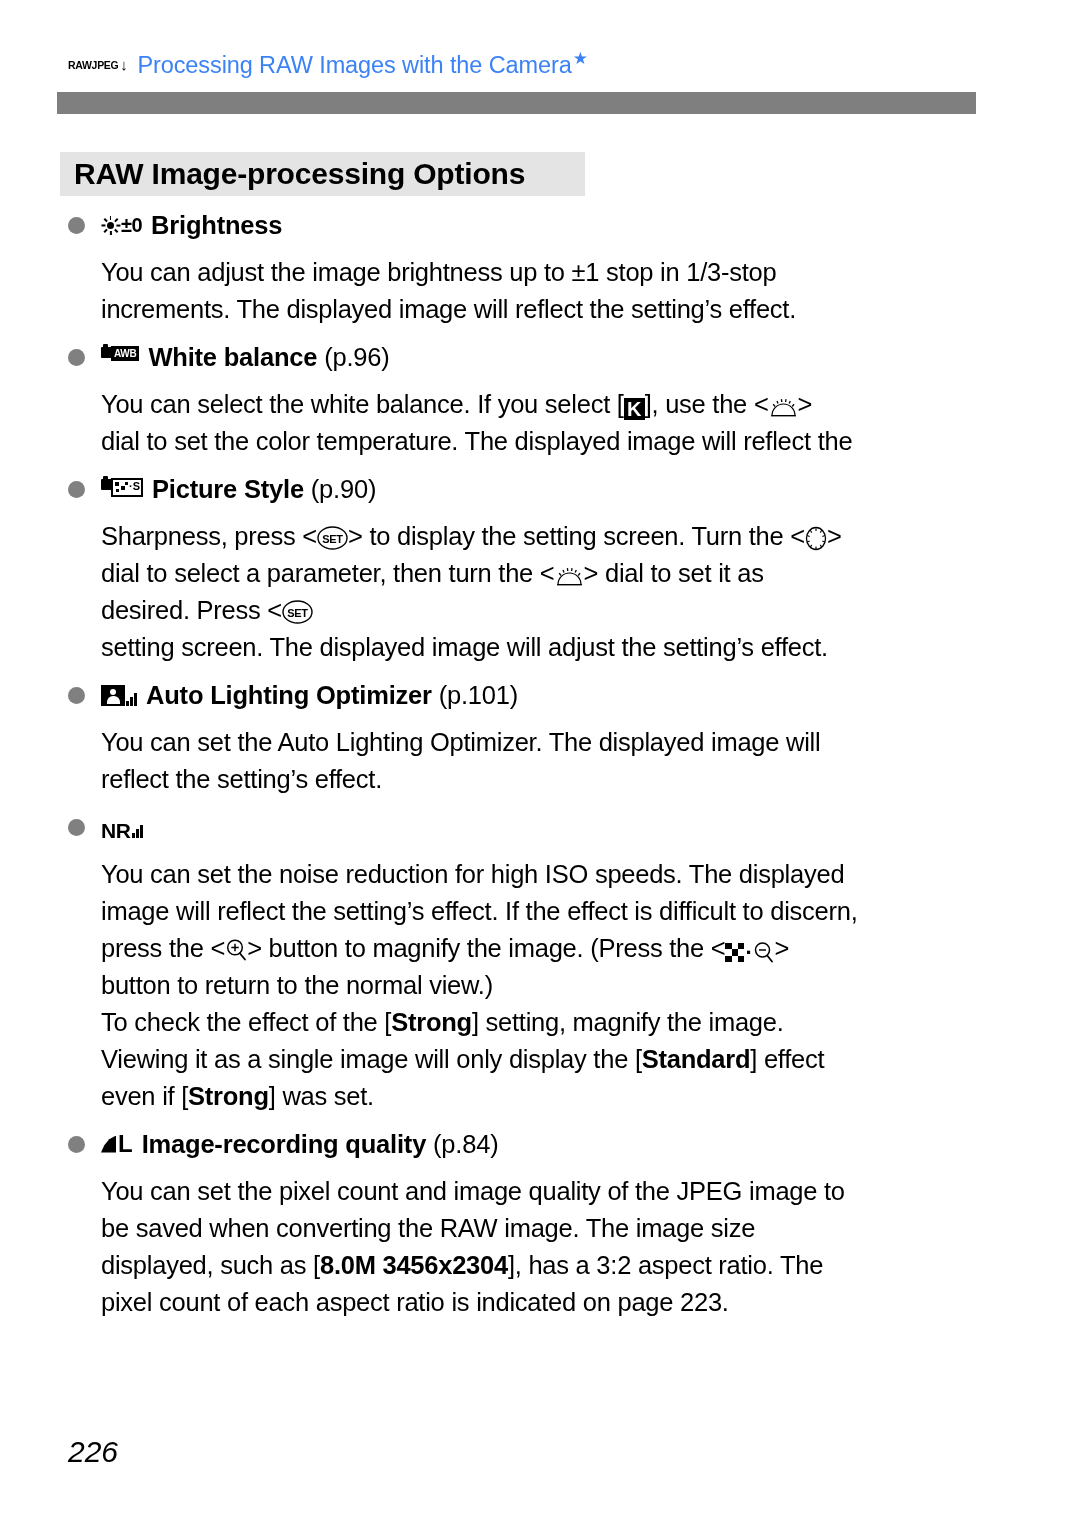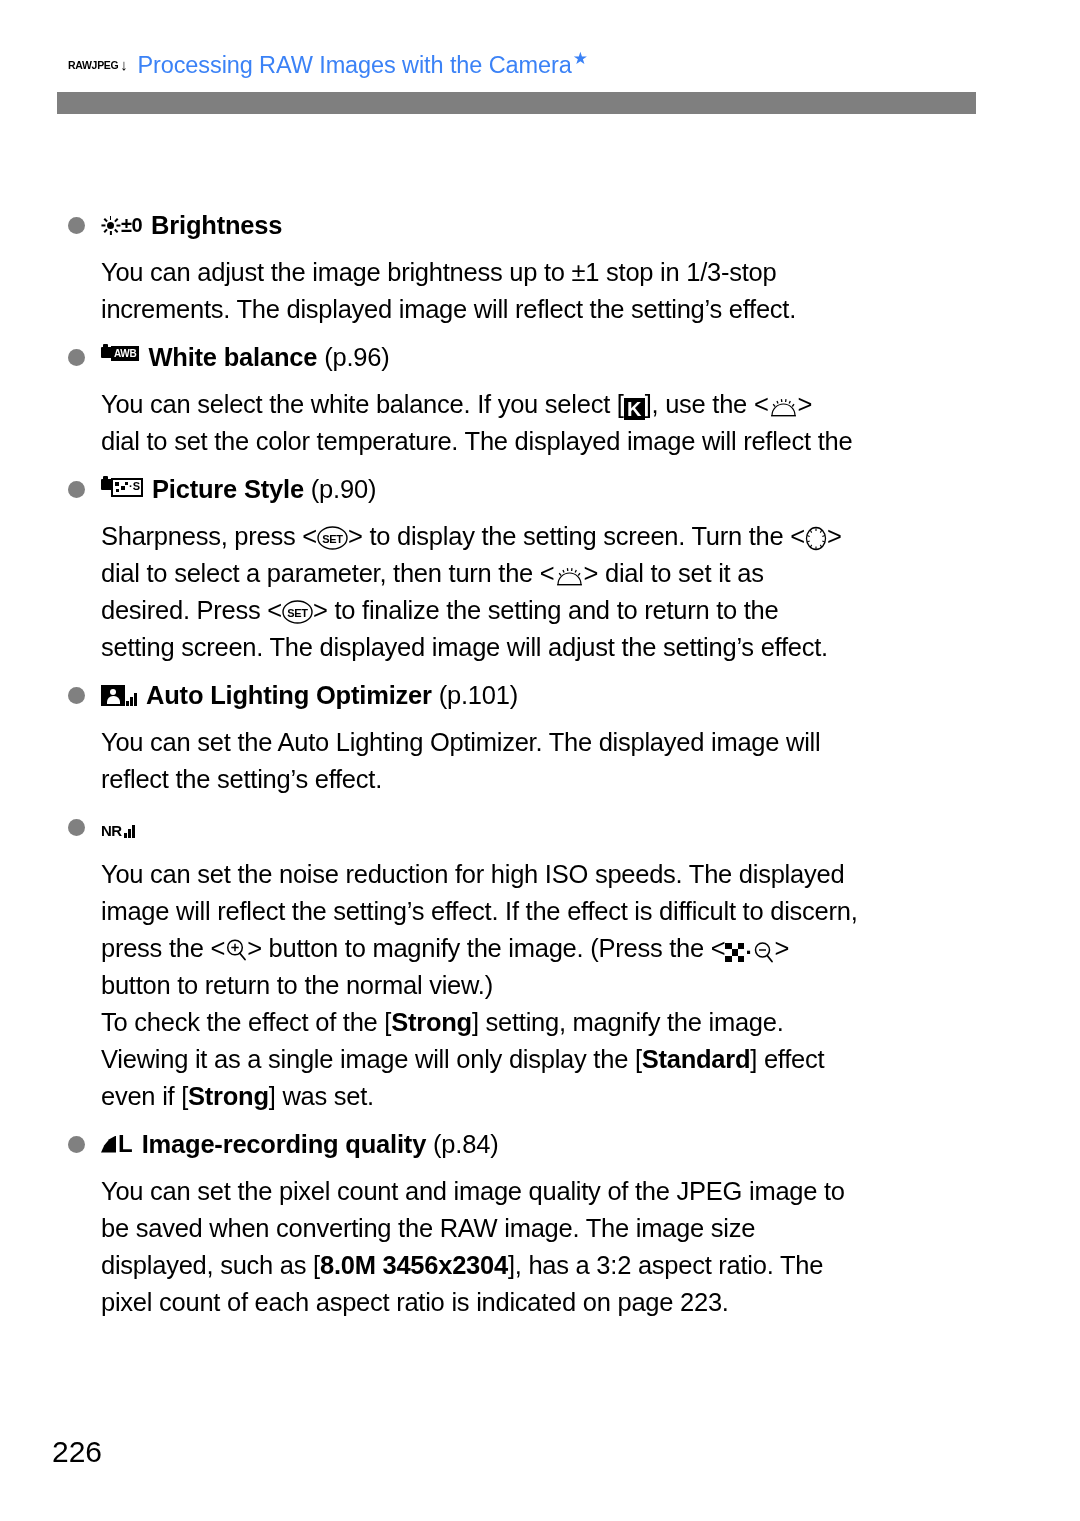--- a/index.html
+++ b/index.html
@@ -297,21 +297,21 @@
   .bars u:nth-child(3) { height: 13px; }
 
   
   .ic-nr {
     display: inline-flex;
     align-items: flex-end;
     gap: 2px;
     height: 22px;
   }
   .nr-text {
-    font-size: 15px;
+    font-size: 21px;
     font-weight: bold;
     line-height: 15px;
     letter-spacing: -0.5px;
   }
 
   
   .ic-qual {
     display: inline-flex;
     align-items: center;
     gap: 2px;
@@ -400,43 +400,47 @@
     line-height: 22px;
     width: 21px;
     text-align: center;
     vertical-align: -3px;
     font-family: "Liberation Sans", sans-serif;
   }
 
   
   .page-number {
     position: absolute;
-    left: 52px;
+    left: 68px;
     top: 1435px;
     font-size: 30px;
     letter-spacing: 0px;
     color: #000;
+    font-style: italic;
   }
 </style>
 </head>
 <body>
 
 <div class="page">
 
   <div class="running-header">
     <span class="ic-rawjpeg">
       <span>RAW</span>
       <span>JPEG</span>
       <span class="arr">↓</span>
     </span>
     <span class="running-header-text"><span>Processing RAW Images with the Camera</span><span class="header-star">★</span></span>
   </div>
 
   <div class="header-bar"></div>
 
+  <div class="section-title-box">
+    <span class="section-title">RAW Image-processing Options</span>
+  </div>
 
   <div class="content">
 
     <div class="item">
       <div class="item-head">
         <span class="bullet"></span>
         <span class="head-icon">
           <span class="ic-bright">
             <span class="sun">
               <i style="transform:rotate(0deg)"></i>
@@ -534,21 +538,21 @@
                 <path d="M12.8 4 L12.4 1.2"></path>
                 <path d="M16.6 4 L17 1.2"></path>
                 <path d="M20.2 5.6 L21.3 3"></path>
                 <path d="M23.3 8.5 L25 6.2"></path>
               </g>
               <path d="M2 17.8 L27 17.8" stroke="#000" stroke-width="1.2"></path>
             </svg><span>&gt; dial to set it as</span></p>
         <p><span>desired. Press &lt;</span><svg class="ic-set" viewBox="0 0 31 24">
               <ellipse cx="15.5" cy="12" rx="14.5" ry="11" fill="none" stroke="#000" stroke-width="1.4"></ellipse>
               <text x="15.5" y="17" font-family="Liberation Sans, sans-serif" font-size="11" font-weight="bold" text-anchor="middle" fill="#000">SET</text>
-            </svg><span>&gt; to finalize the setting and to return to the</span></p>
+            </svg></p>
         <p>setting screen. The displayed image will adjust the setting’s effect.</p>
       </div>
     </div>
 
     <div class="item" style="margin-top:12px">
       <div class="item-head">
         <span class="bullet"></span>
         <span class="head-icon">
           <span class="ic-alo">
             <span class="alo-frame"></span>

